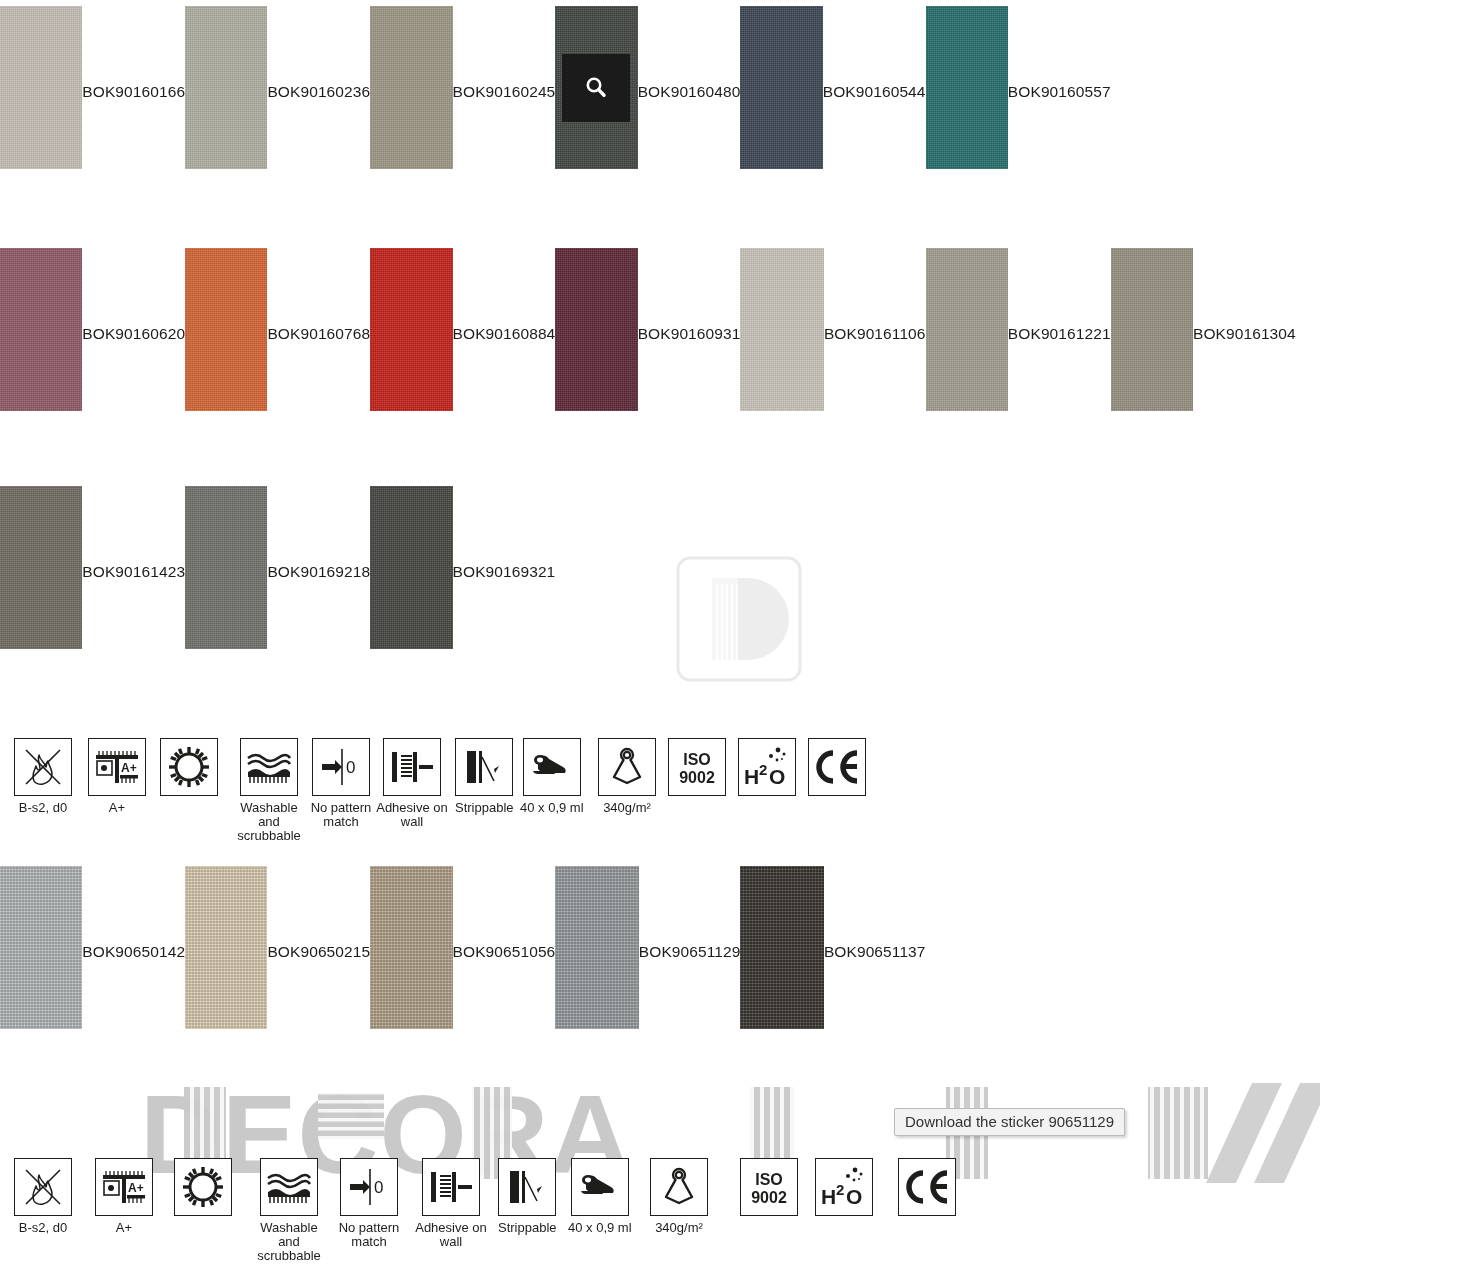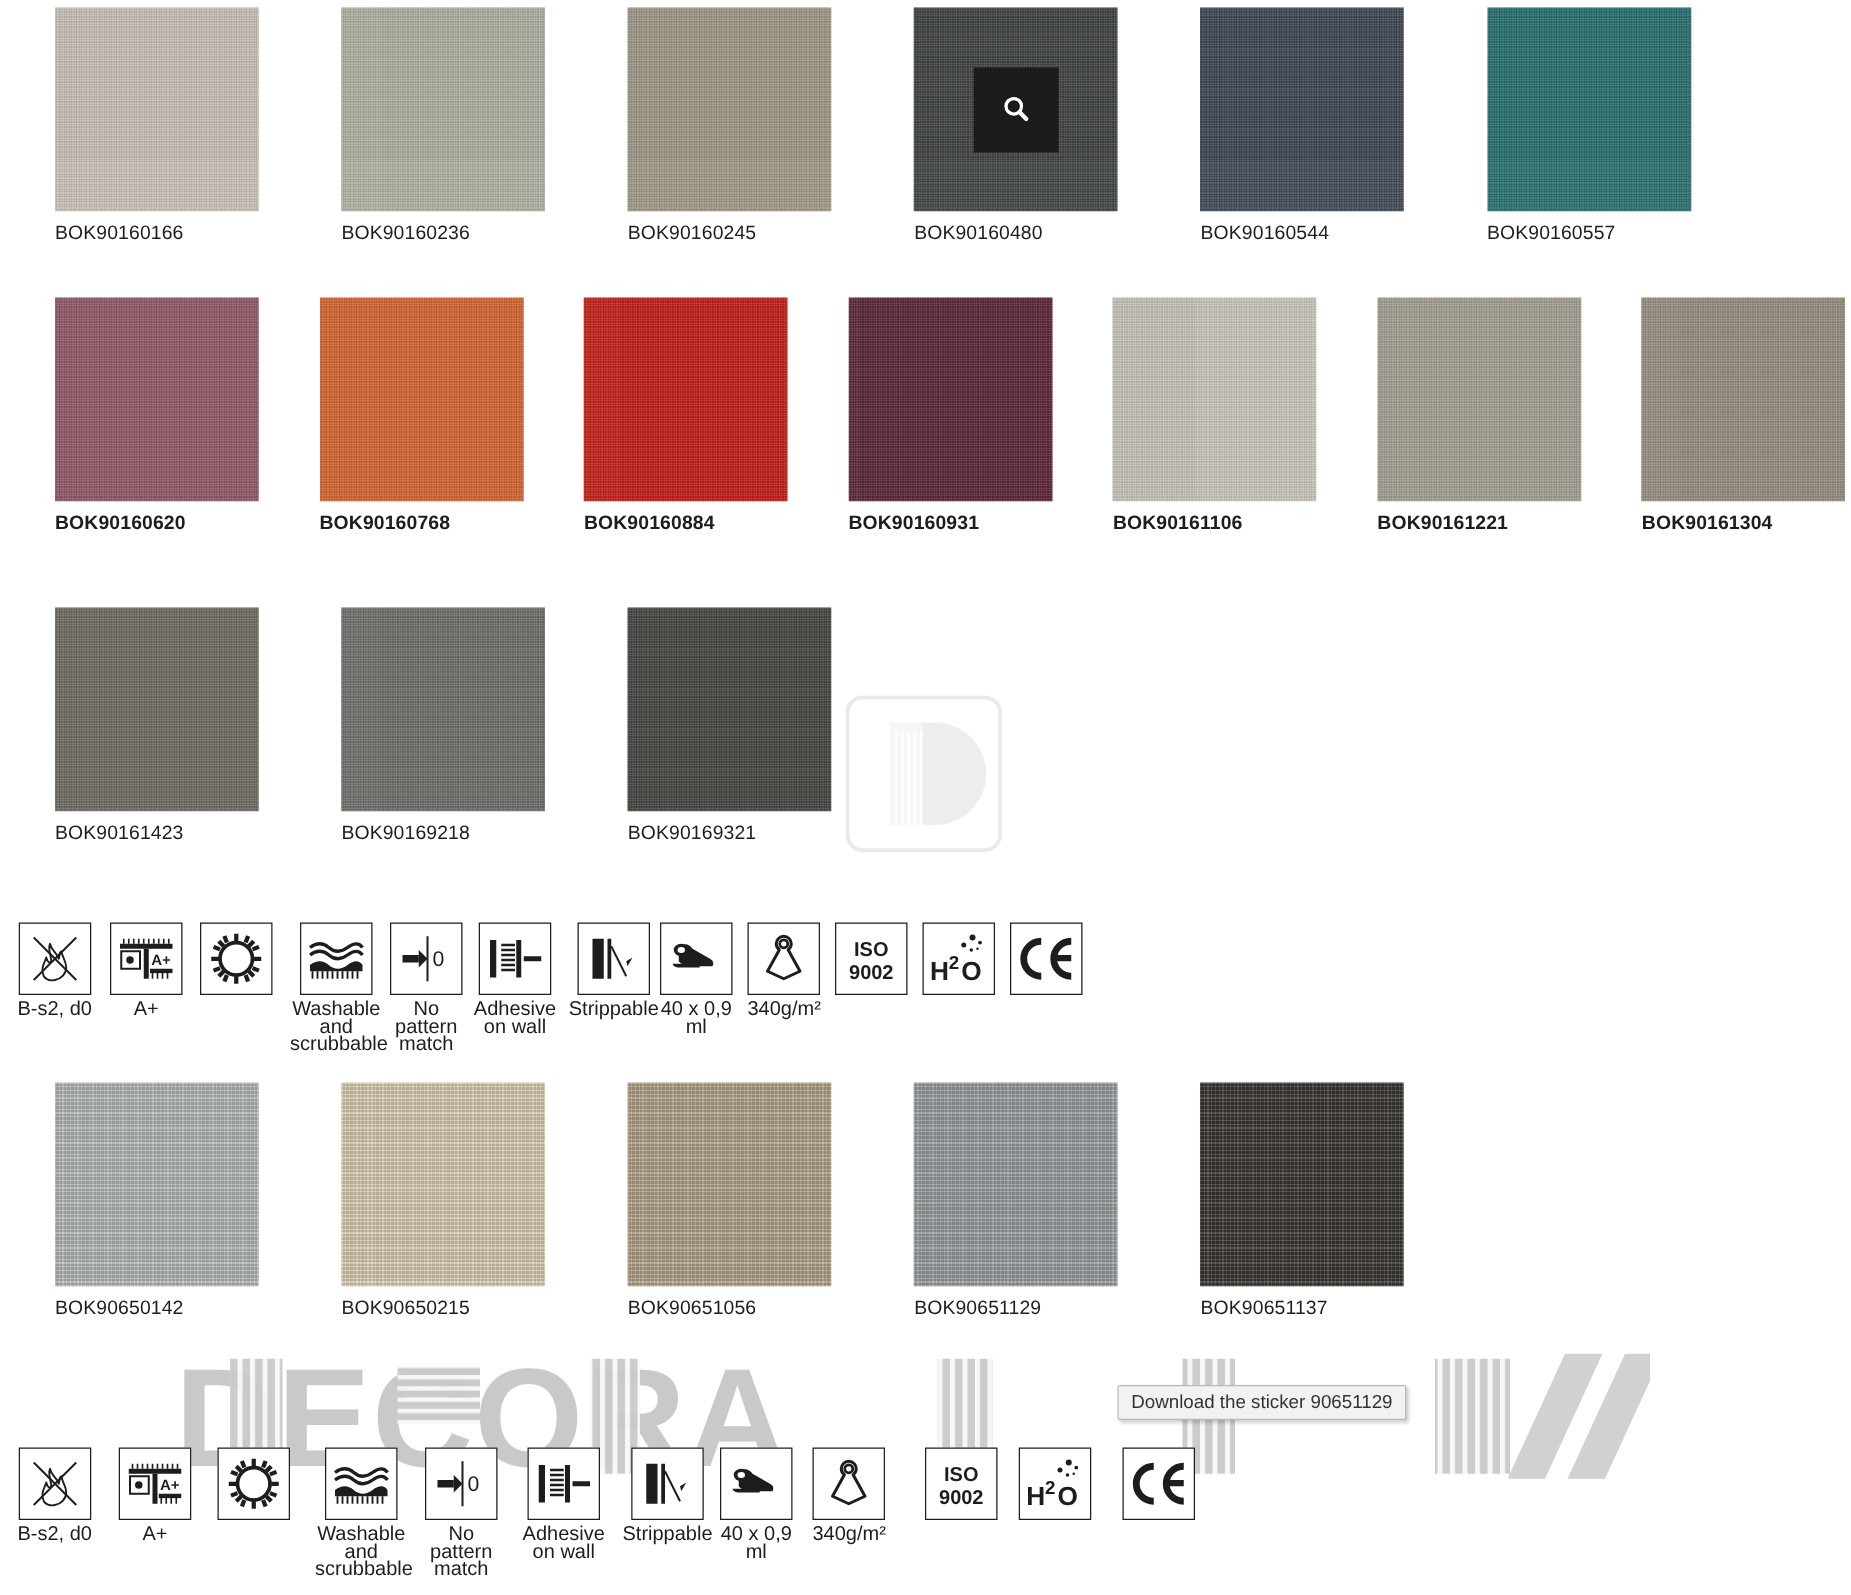--- a/index.html
+++ b/index.html
@@ -18,24 +18,23 @@
   
   .swatch-row {
     position: absolute;
     left: 0;
     width: 1481px;
     display: flex;
   }
   .swatch-cell {
     width: 185.12px;
     display: flex;
-    flex-direction: column;
-    align-items: flex-start;
+    flex-direction: row;
+    align-items: center;
     position: relative;
-    padding-left: 44px;
   }
   .swatch-chip {
     width: 163px;
     height: 163px;
     position: relative;
     background-repeat: repeat;
     background-size: 3px 3px, 4px 4px, 100% 100%;
   }
   
   .tex {
@@ -93,21 +92,21 @@
     height: 58px;
     border: 1px solid #1d1d1b;
     background: #ffffff;
     display: flex;
     align-items: center;
     justify-content: center;
     box-sizing: border-box;
   }
   .icon-cap {
     margin-top: 5px;
-    font-size: 16px;
+    font-size: 13px;
     line-height: 14px;
     color: #1d1d1b;
     text-align: center;
     max-width: 74px;
   }
 
   
   .wm {
     position: absolute;
     pointer-events: none;
@@ -191,21 +190,21 @@
       <div class="swatch-label">BOK90160544</div>
     </div>
     <div class="swatch-cell">
       <div class="swatch-chip" style="background: rgb(36, 107, 106);">
         <div class="tex"></div>
       </div>
       <div class="swatch-label">BOK90160557</div>
     </div>
   </div>
 
-<div class="swatch-row" style="top:238px;font-weight:bold;" id="row2">
+<div class="swatch-row" style="top:248px;" id="row2">
     <div class="swatch-cell">
       <div class="swatch-chip" style="background: rgb(140, 87, 101);">
         <div class="tex"></div>
       </div>
       <div class="swatch-label">BOK90160620</div>
     </div>
     <div class="swatch-cell">
       <div class="swatch-chip" style="background: rgb(209, 98, 47);">
         <div class="tex"></div>
       </div>

